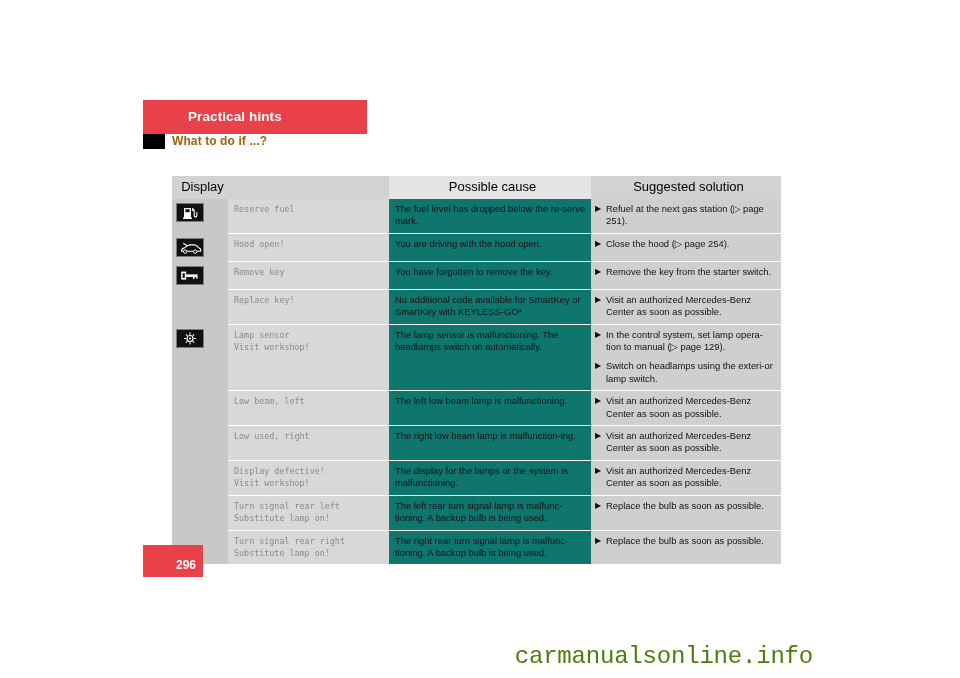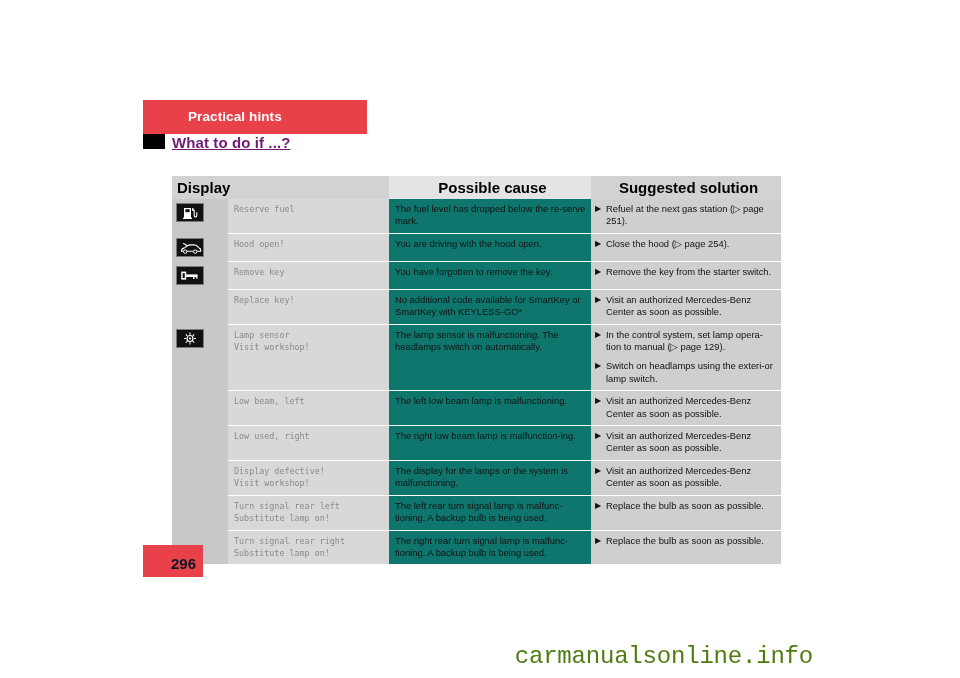--- a/index.html
+++ b/index.html
@@ -45,25 +45,24 @@
     left: 143px;
     top: 134px;
     width: 22px;
     height: 15px;
     background: #000000;
   }
   #section-title {
     position: absolute;
     left: 172px;
     top: 134px;
-    color: #701a75;
-    font-size: 15px;
+    color: #a16207;
+    font-size: 12px;
     font-weight: bold;
     letter-spacing: 0.1px;
-    text-decoration: underline;
   }
 
   
   #hint-table {
     position: absolute;
     left: 172px;
     top: 176px;
     width: 609px;
     border-collapse: collapse;
     table-layout: fixed;
@@ -78,22 +77,22 @@
   
   col.c-icon    { width: 56px; }
   col.c-disp    { width: 161px; }
   col.c-cause   { width: 202px; }
   col.c-sol     { width: 190px; }
 
   
   .hdr-cell {
     background: #d2d2d2;
     height: 17px;
-    font-size: 15px;
-    font-weight: bold;
+    font-size: 13px;
+    font-weight: normal;
     color: #000;
     padding: 3px 0 3px 5px !important;
     white-space: nowrap;
   }
   .hdr-blank { background: #d2d2d2; }
   .hdr-spacer-cause { background: #e4e4e4; }
   .hdr-spacer-sol { background: #d2d2d2; }
 
   
   .cell-icon  { background: #c8c8c8; }
@@ -162,22 +161,22 @@
     left: 143px;
     top: 545px;
     width: 60px;
     height: 32px;
     background: #e8414a;
   }
   #page-number-label {
     position: absolute;
     right: 7px;
     bottom: 5px;
-    color: #0f172a;
-    font-size: 15px;
+    color: #ffffff;
+    font-size: 12px;
     font-weight: bold;
   }
 
   
   #watermark {
     position: absolute;
     right: 12px;
     bottom: 8px;
     color: #4d7c0f;
     font-size: 24px;

